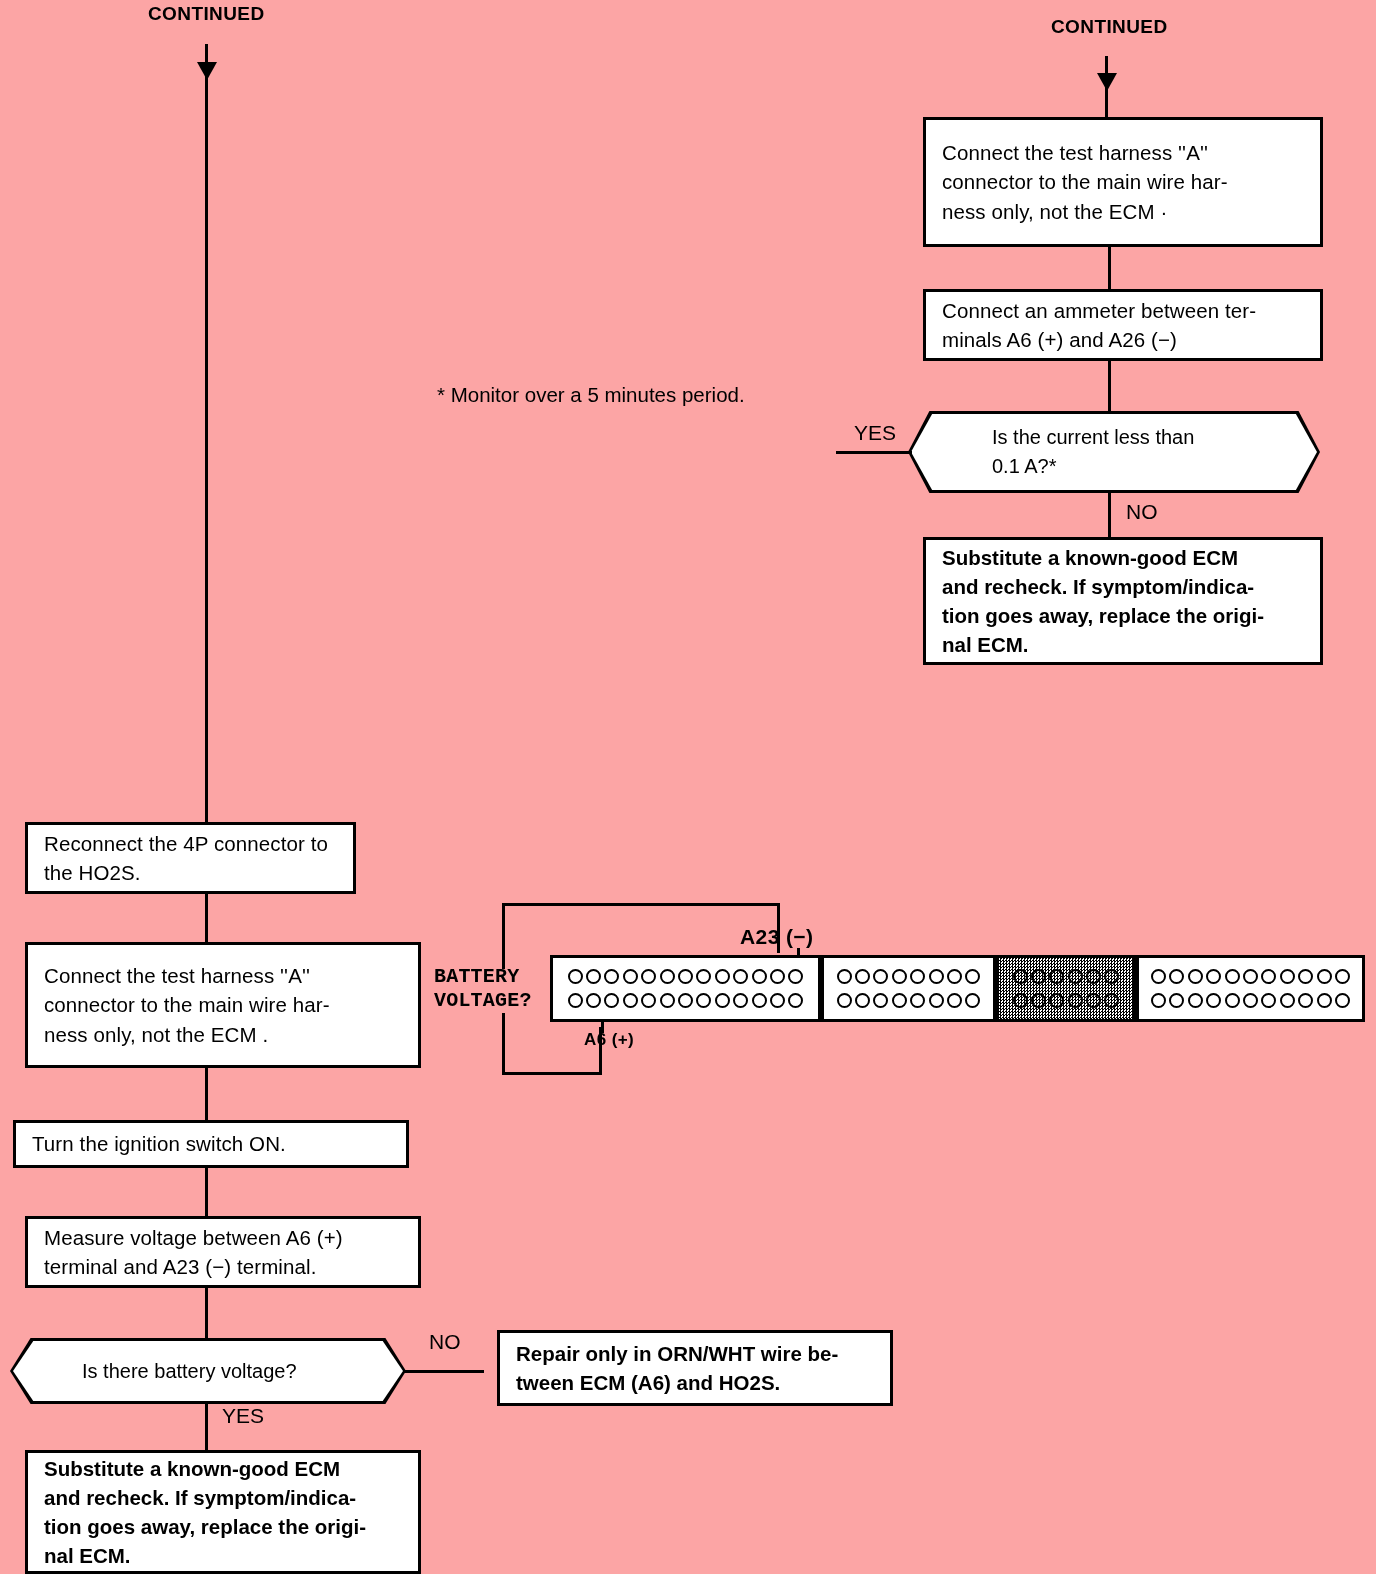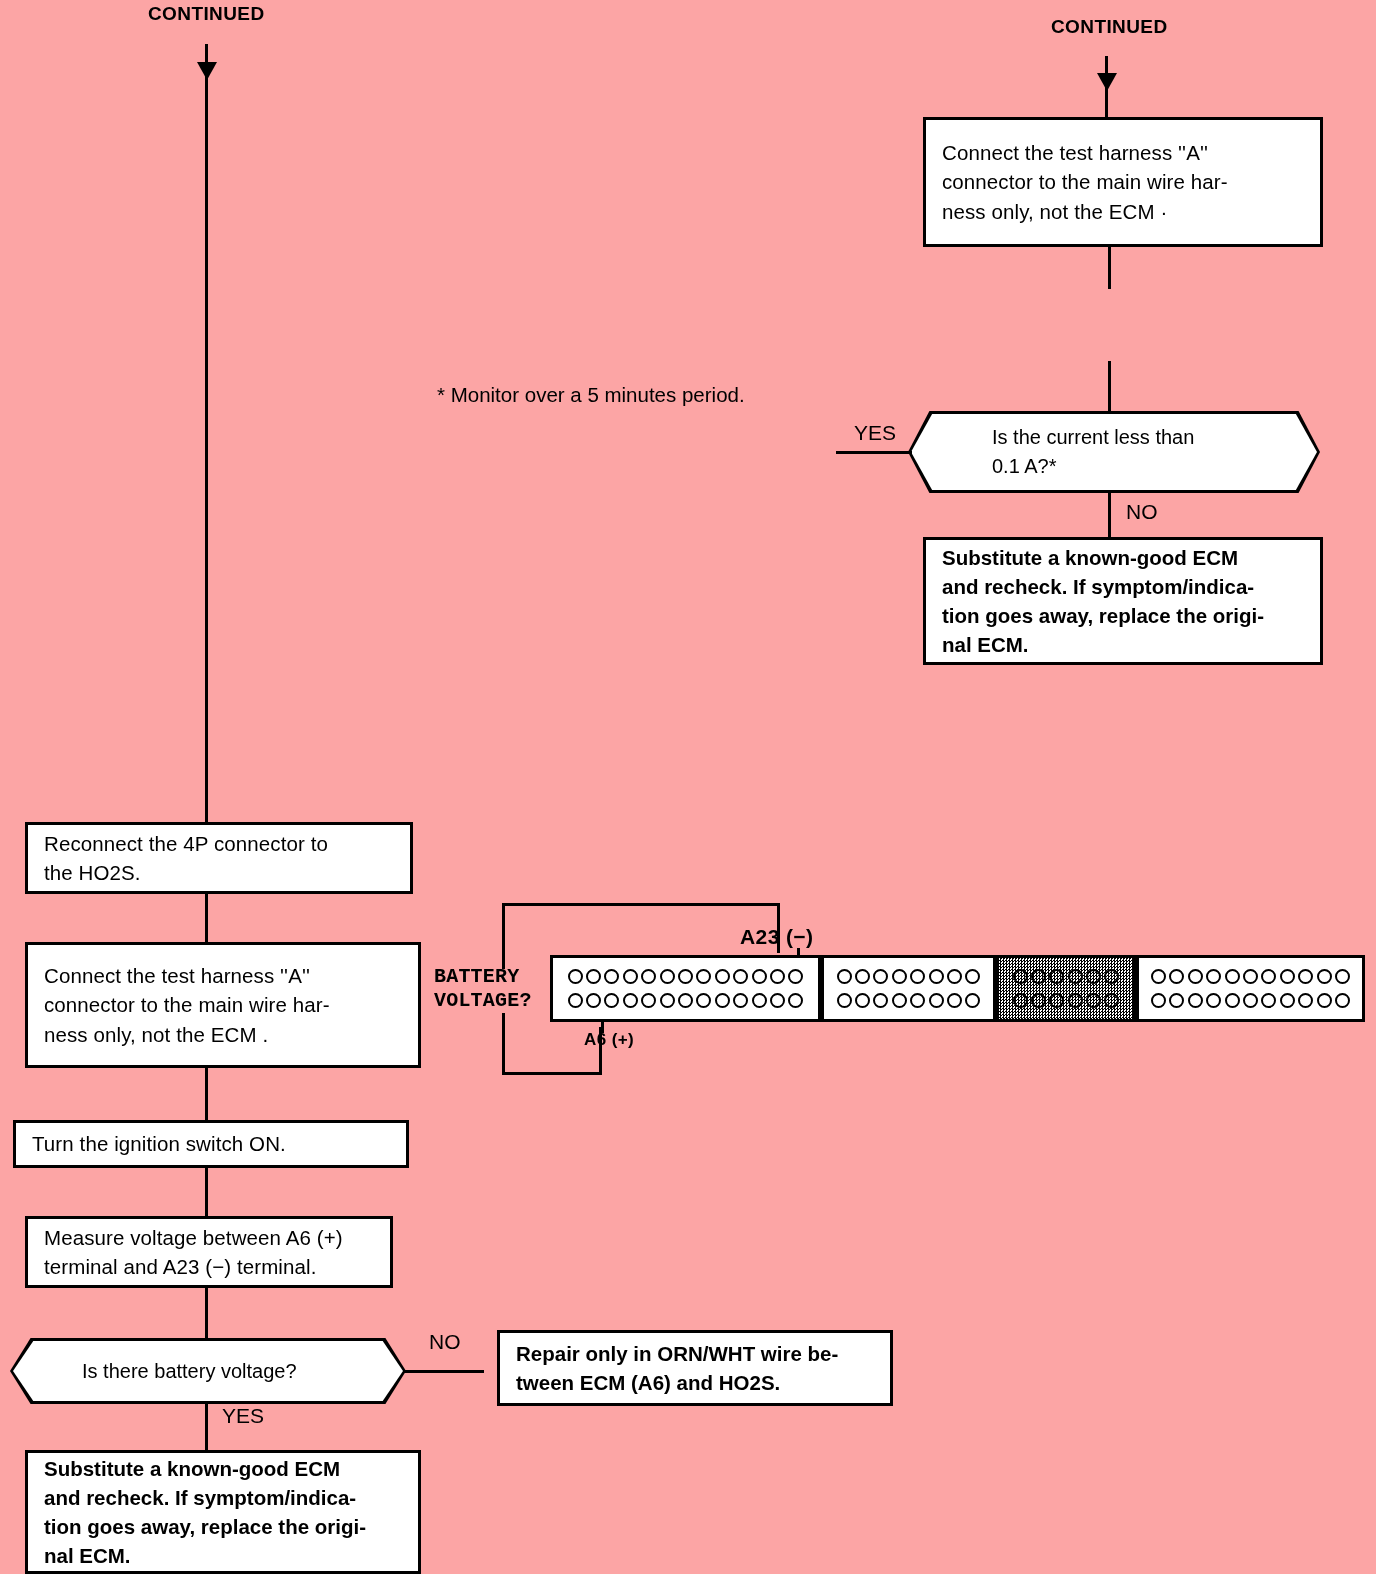--- a/index.html
+++ b/index.html
@@ -148,20 +148,24 @@
   <div class="vline" style="left:205px; top:80px; height:742px;"></div>
 
   <div class="box" style="left:910px; top:117px; width:400px; height:130px;">
     <div class="txt">Connect the test harness ''A''
 connector to the main wire har-
 ness only, not the ECM ·</div>
   </div>
 
   <div class="vline" style="left:1108px; top:247px; height:42px;"></div>
 
+  <div class="box" style="left:910px; top:289px; width:400px; height:72px;">
+    <div class="txt">Connect an ammeter between ter-
+minals A6 (+) and A26 (−)</div>
+  </div>
 
   <div class="vline" style="left:1108px; top:361px; height:52px;"></div>
 
   <div class="hex" style="left:908px; top:411px; width:412px; height:82px;">
     <div class="inner"></div>
     <div class="txt" style="margin-left:84px;">Is the current less than
 0.1 A?*</div>
   </div>
 
   <div class="lbl yn" style="left:854px; top:421px;">YES</div>
@@ -173,42 +177,42 @@
   <div class="vline" style="left:1108px; top:490px; height:47px;"></div>
   <div class="lbl yn" style="left:1126px; top:500px;">NO</div>
 
   <div class="box bold" style="left:910px; top:537px; width:400px; height:128px;">
     <div class="txt">Substitute a known-good ECM
 and recheck. If symptom/indica-
 tion goes away, replace the origi-
 nal ECM.</div>
   </div>
 
-  <div class="box" style="left:12px; top:822px; width:388px; height:72px;">
+  <div class="box" style="left:12px; top:822px; width:331px; height:72px;">
     <div class="txt">Reconnect the 4P connector to
 the HO2S.</div>
   </div>
 
   <div class="vline" style="left:205px; top:894px; height:48px;"></div>
 
   <div class="box" style="left:12px; top:942px; width:396px; height:126px;">
     <div class="txt">Connect the test harness ''A''
 connector to the main wire har-
 ness only, not the ECM .</div>
   </div>
 
   <div class="vline" style="left:205px; top:1068px; height:52px;"></div>
 
   <div class="box" style="left:0; top:1120px; width:396px; height:48px;">
     <div class="txt">Turn the ignition switch ON.</div>
   </div>
 
   <div class="vline" style="left:205px; top:1168px; height:48px;"></div>
 
-  <div class="box" style="left:12px; top:1216px; width:368px; height:72px;">
+  <div class="box" style="left:12px; top:1216px; width:396px; height:72px;">
     <div class="txt">Measure voltage between A6 (+)
 terminal and A23 (−) terminal.</div>
   </div>
 
   <div class="vline" style="left:205px; top:1288px; height:50px;"></div>
 
   <div class="hex" style="left:10px; top:1338px; width:396px; height:66px;">
     <div class="inner"></div>
     <div class="txt" style="margin-left:72px;">Is there battery voltage?</div>
   </div>

